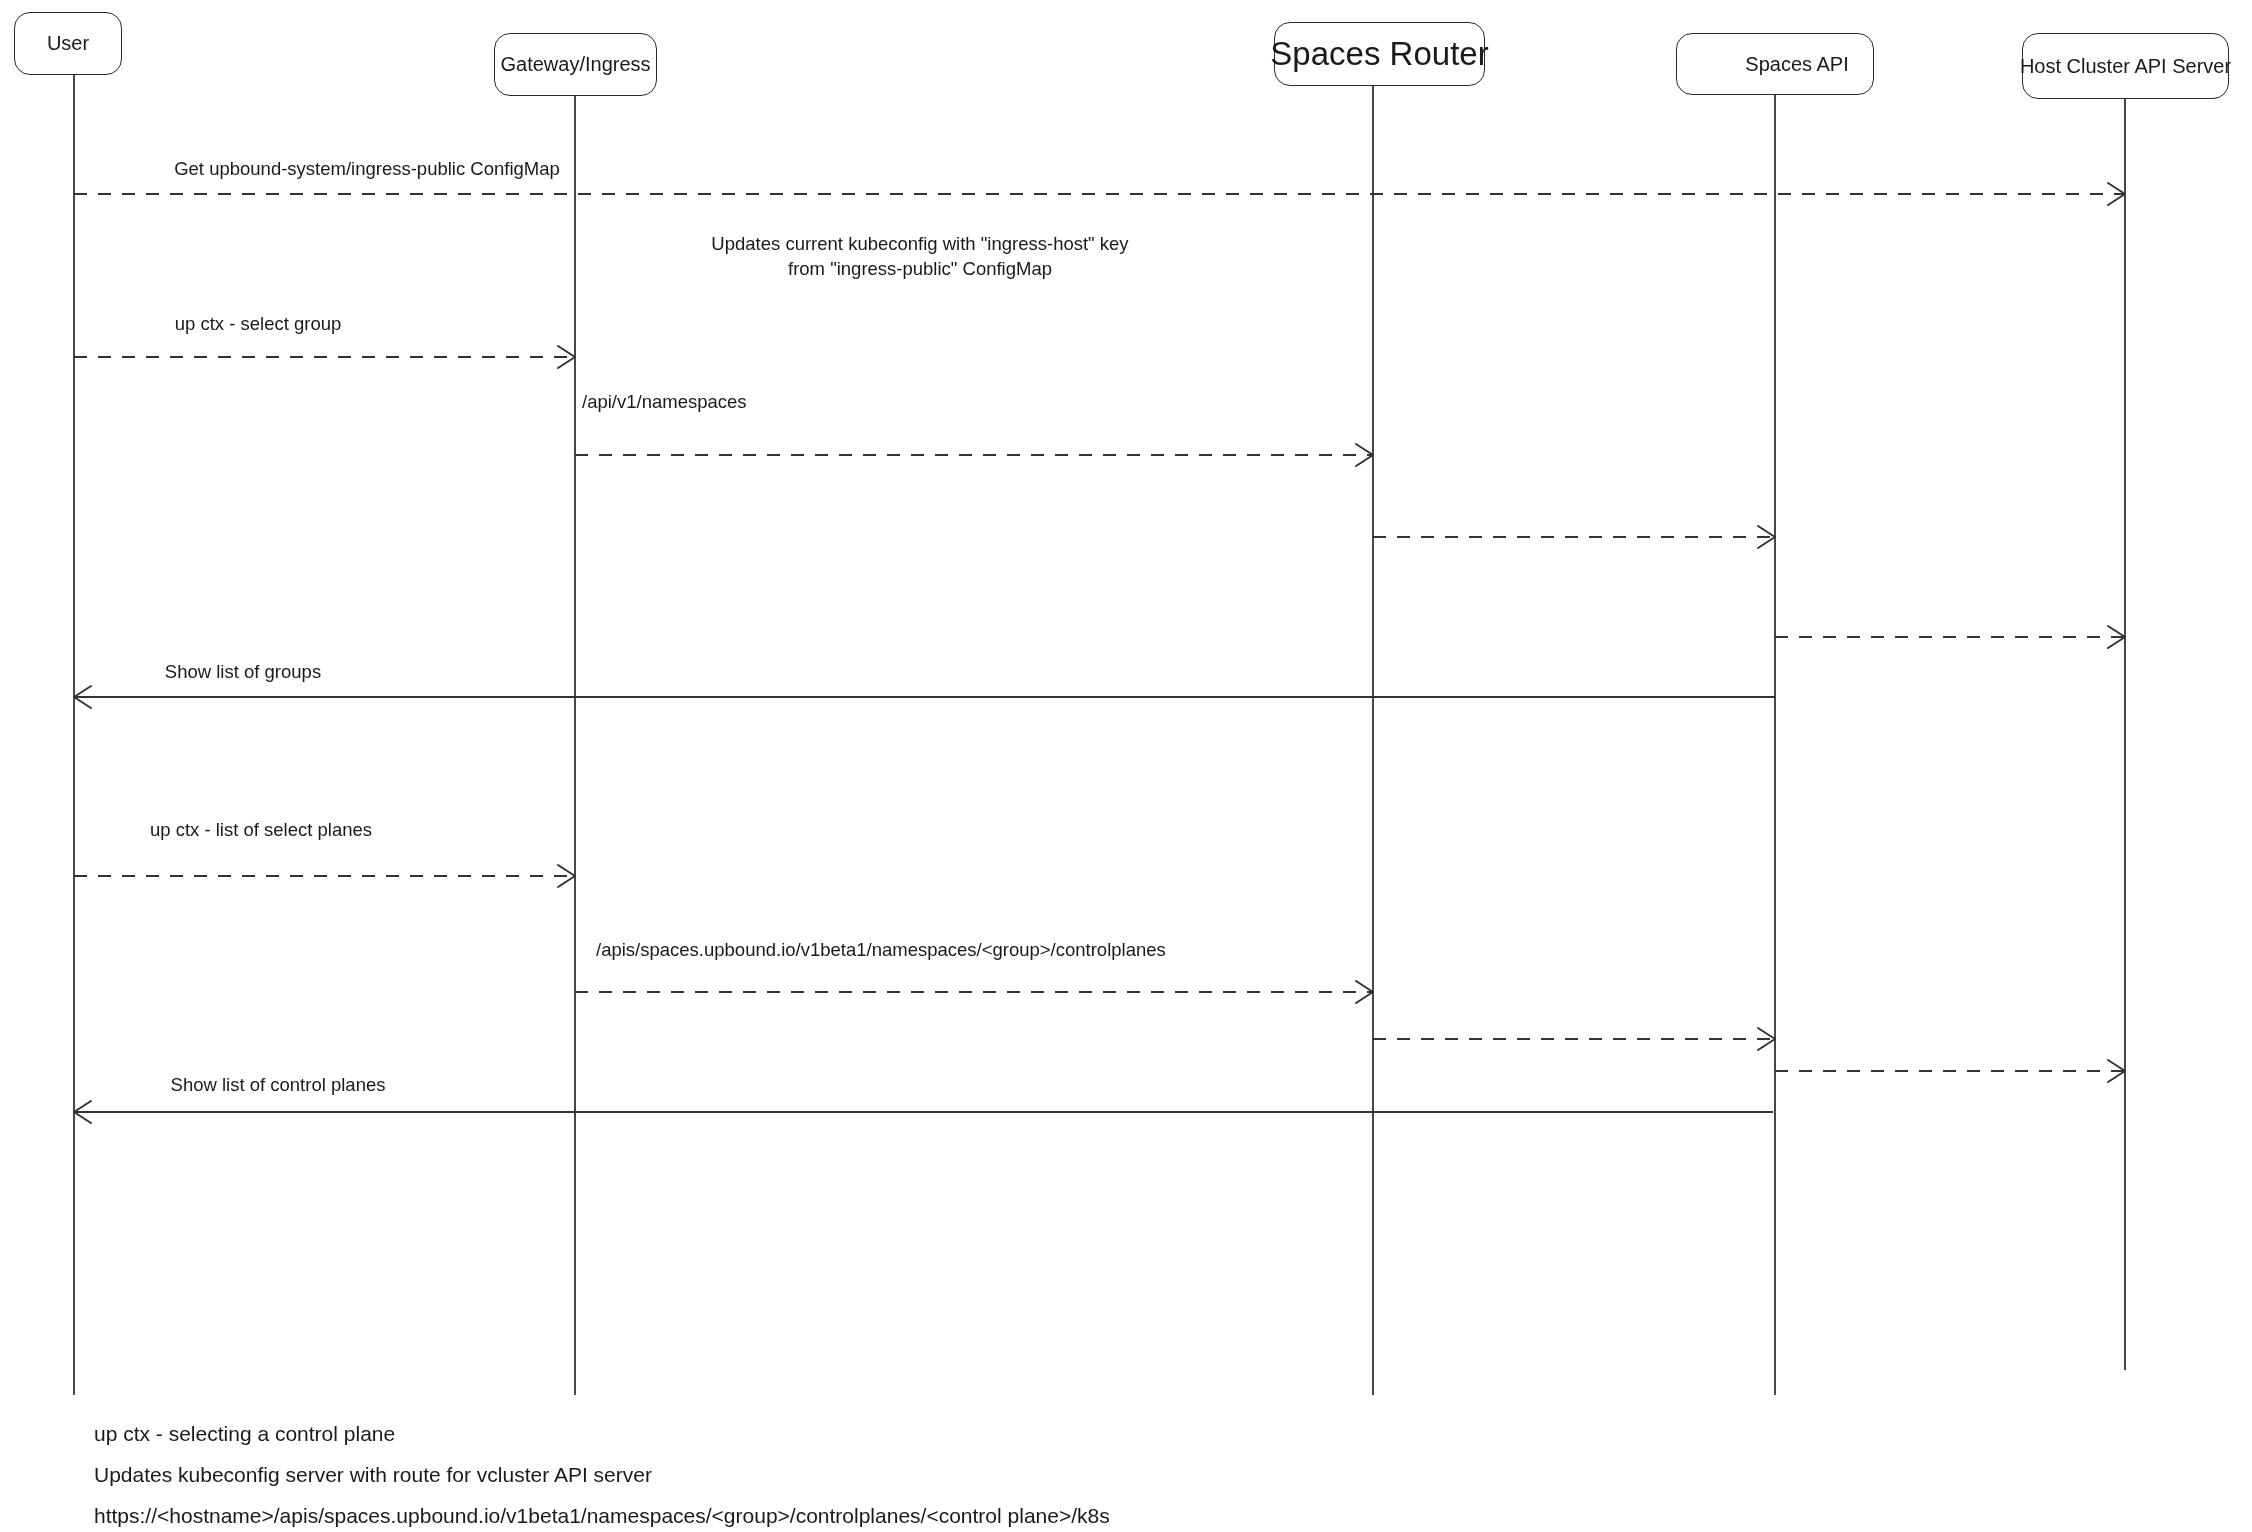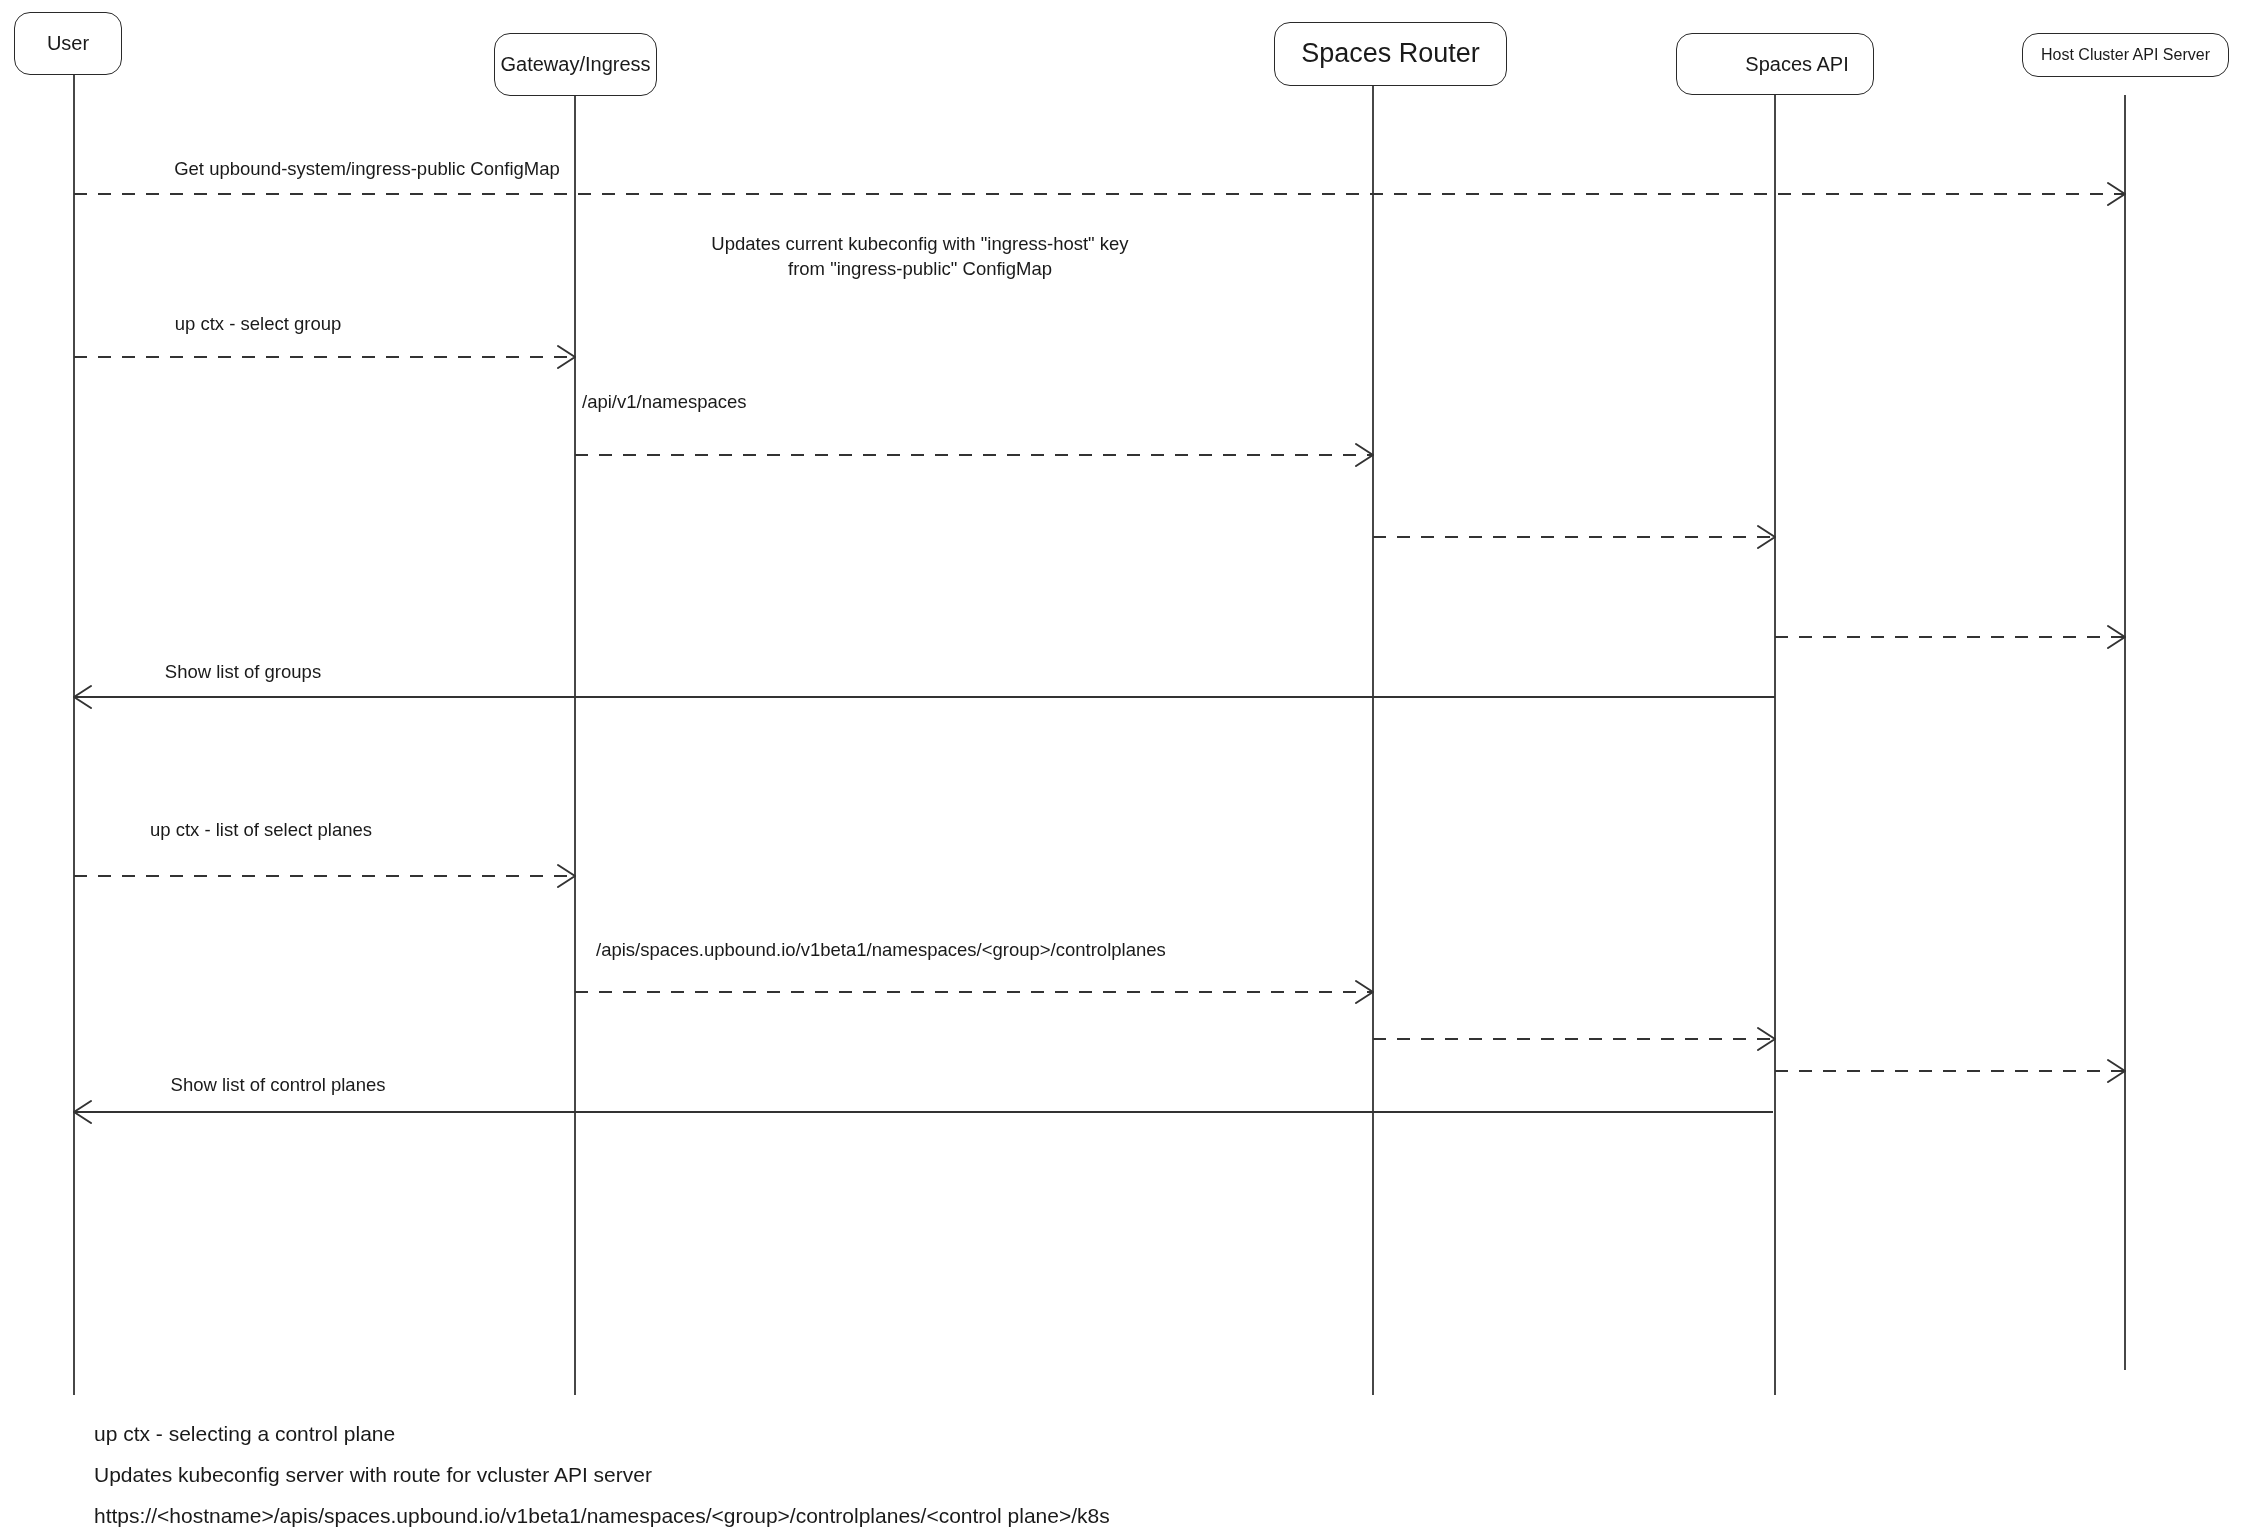--- a/index.html
+++ b/index.html
@@ -121,27 +121,27 @@
       </g>
   </svg>
 
   <div id="participants-layer">
       <div class="participant-box" style="left: 14px; top: 12px; width: 108px; height: 63px; font-size: 20px;">
         <span class="participant-label">User</span>
       </div>
       <div class="participant-box" style="left: 494px; top: 33px; width: 163px; height: 63px; font-size: 20px;">
         <span class="participant-label">Gateway/Ingress</span>
       </div>
-      <div class="participant-box" style="left: 1274px; top: 22px; width: 233px; height: 64px; font-size: 27px;">
+      <div class="participant-box" style="left: 1274px; top: 22px; width: 211px; height: 64px; font-size: 33px;">
         <span class="participant-label">Spaces Router</span>
       </div>
       <div class="participant-box" style="left: 1676px; top: 33px; width: 198px; height: 62px; font-size: 20px; padding-left: 44px;">
         <span class="participant-label">Spaces API</span>
       </div>
-      <div class="participant-box" style="left: 2022px; top: 33px; width: 207px; height: 44px; font-size: 16px; text-align: right;">
+      <div class="participant-box" style="left: 2022px; top: 33px; width: 207px; height: 66px; font-size: 20px; text-align: right;">
         <span class="participant-label">Host Cluster API Server</span>
       </div>
     </div>
   <div id="labels-layer">
       <div class="msg-label center" style="left: 367px; top: 157px;"><div>Get upbound-system/ingress-public ConfigMap</div></div>
       <div class="msg-label center" style="left: 920px; top: 232px;"><div>Updates current kubeconfig with "ingress-host" key</div><div>from "ingress-public" ConfigMap</div></div>
       <div class="msg-label center" style="left: 258px; top: 312px;"><div>up ctx - select group</div></div>
       <div class="msg-label left" style="left: 582px; top: 390px;"><div>/api/v1/namespaces</div></div>
       <div class="msg-label center" style="left: 243px; top: 660px;"><div>Show list of groups</div></div>
       <div class="msg-label center" style="left: 261px; top: 818px;"><div>up ctx - list of select planes</div></div>

